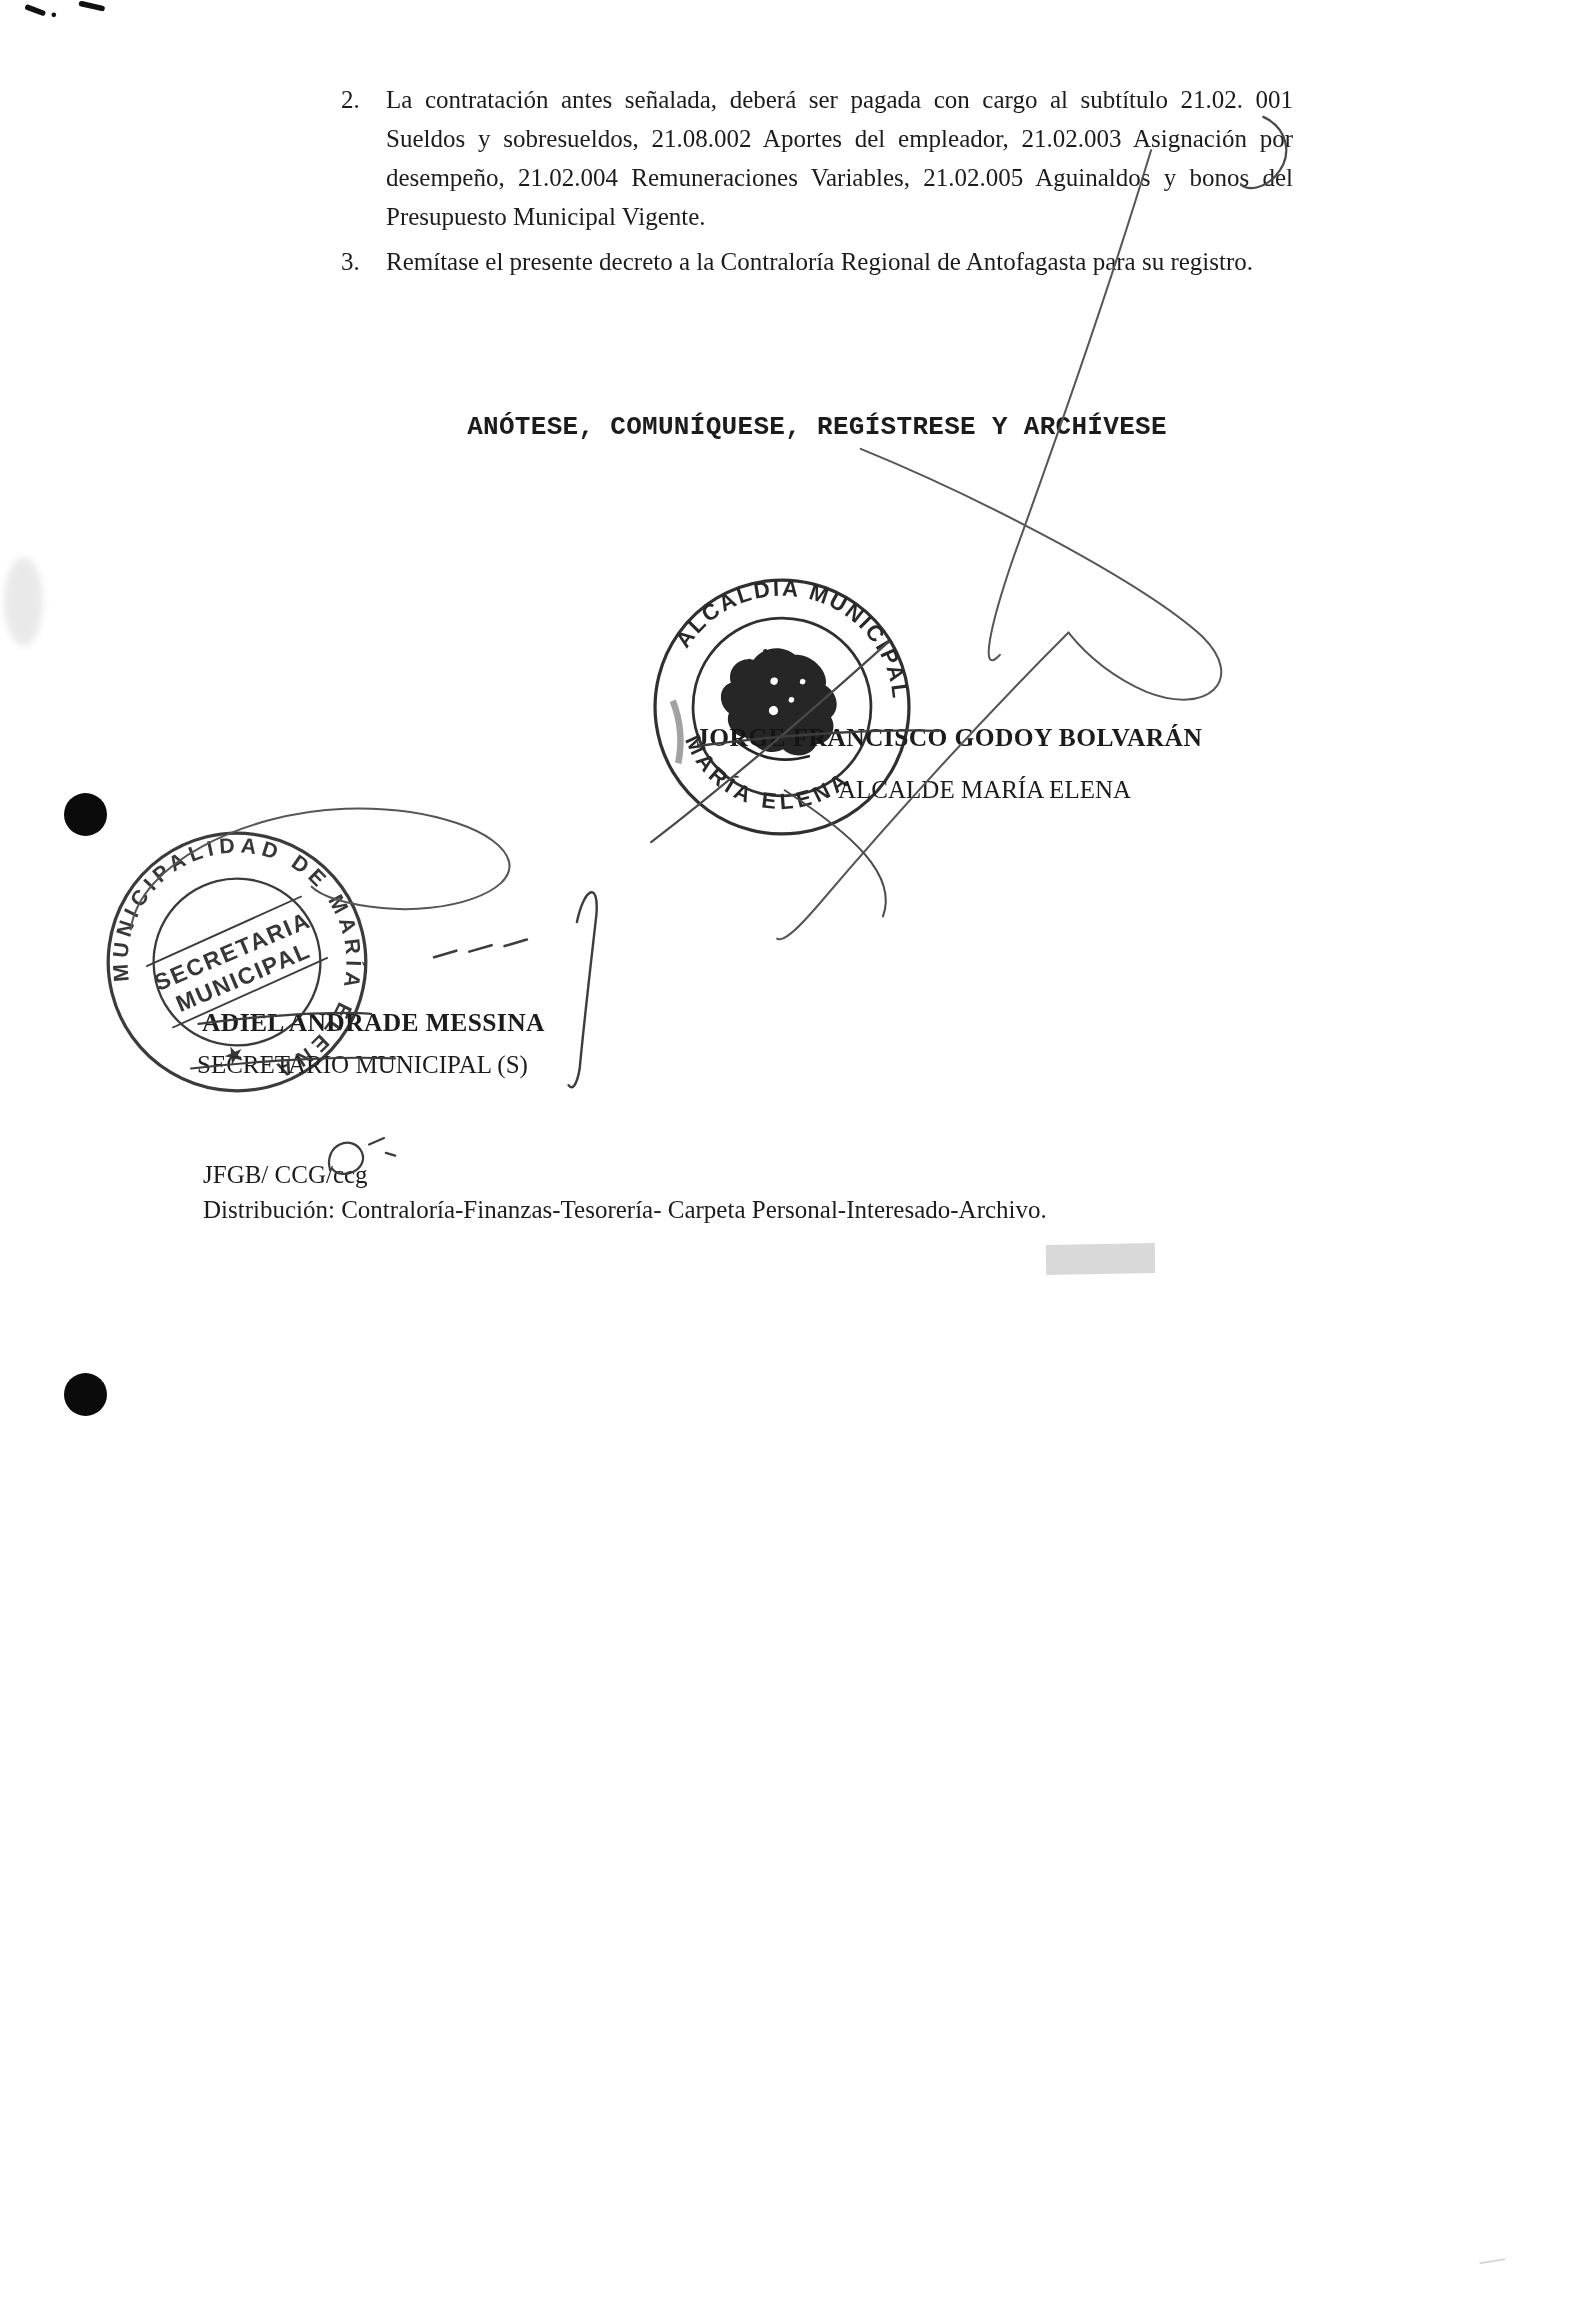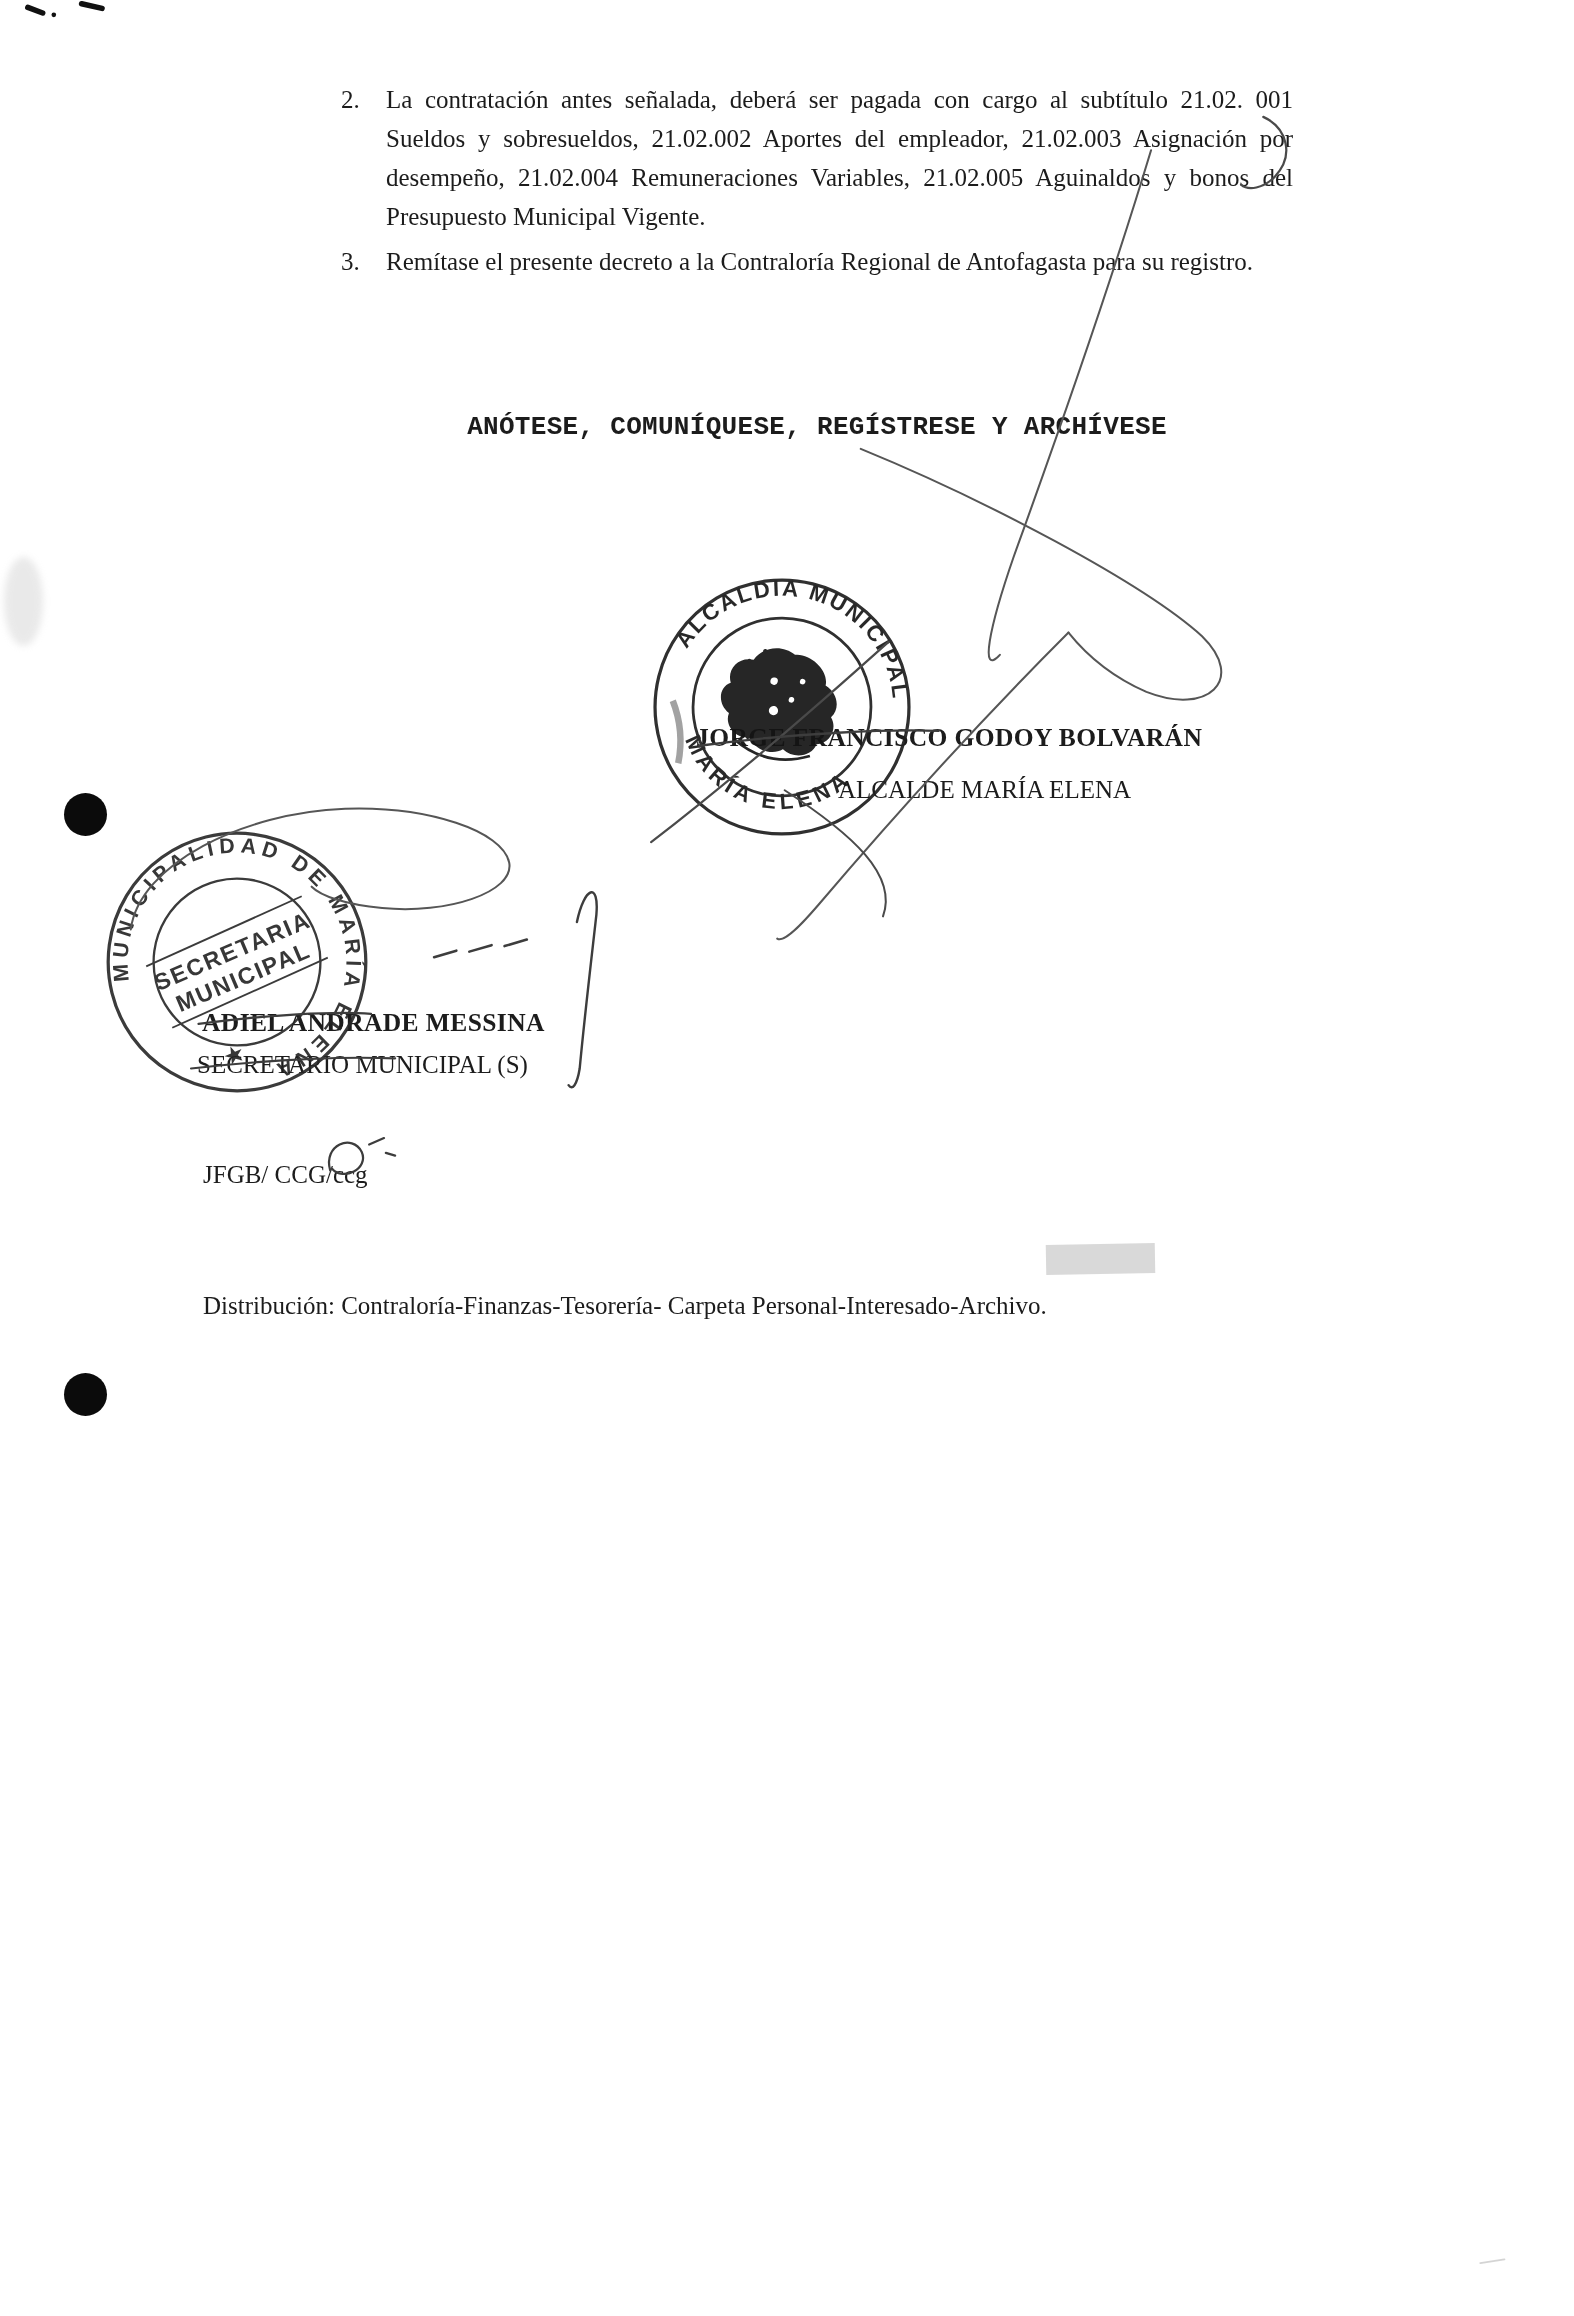--- a/index.html
+++ b/index.html
@@ -84,21 +84,21 @@
   .initials {
     position: absolute;
     left: 203px;
     top: 1161px;
     font-size: 25px;
     white-space: nowrap;
   }
   .distribution {
     position: absolute;
     left: 203px;
-    top: 1292px;
+    top: 1196px;
     font-size: 25px;
     white-space: nowrap;
   }
   .dist-smudge {
     position: absolute;
     left: 1046px;
     top: 1244px;
     width: 109px;
     height: 30px;
     background: #9a9a9a;
@@ -159,21 +159,21 @@
   }
 </style>
 </head>
 <body>
 
 <div class="page">
 
   <div class="doc-body">
     <div class="item">
       <div class="item-number">2.</div>
-      <div class="item-text">La contratación antes señalada, deberá ser pagada con cargo al subtítulo 21.02. 001 Sueldos y sobresueldos, 21.02.002 Aportes del empleador, 21.02.003 Asignación por desempeño, 21.02.004 Remuneraciones Variables, 21.02.005 Aguinaldos y bonos del Presupuesto Municipal Vigente.</div>
+      <div class="item-text">La contratación antes señalada, deberá ser pagada con cargo al subtítulo 21.02. 001 Sueldos y sobresueldos, 21.08.002 Aportes del empleador, 21.02.003 Asignación por desempeño, 21.02.004 Remuneraciones Variables, 21.02.005 Aguinaldos y bonos del Presupuesto Municipal Vigente.</div>
     </div>
     <div class="item">
       <div class="item-number">3.</div>
       <div class="item-text">Remítase el presente decreto a la Contraloría Regional de Antofagasta para su registro.</div>
     </div>
   </div>
 
   <div class="closing">ANÓTESE, COMUNÍQUESE, REGÍSTRESE Y ARCHÍVESE</div>
 
   <div class="sig1-name">JORGE FRANCISCO GODOY BOLVARÁN</div>

